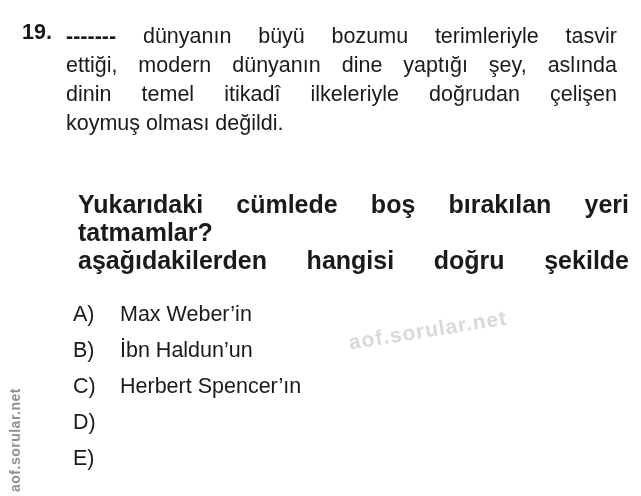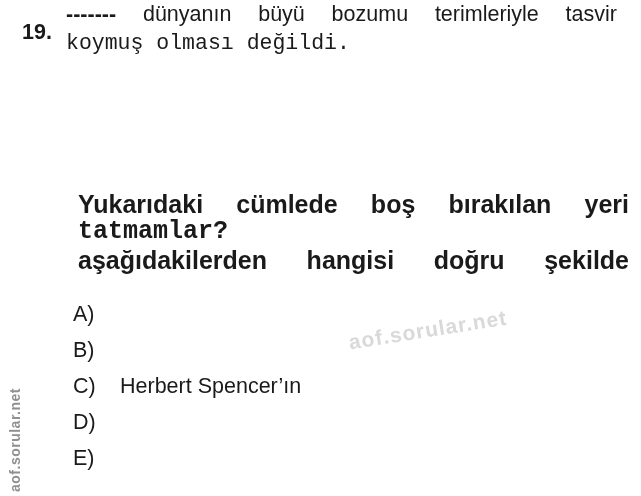--- a/index.html
+++ b/index.html
@@ -11,25 +11,25 @@
     position: relative;
     overflow: hidden;
   }
   .layer-text { position: relative; z-index: 2; }
 
   .qnum {
     position: absolute; left: 22px; top: 18px;
     font-weight: bold; font-size: 21.5px; line-height: 29px; text-align: right;
   }
   .qtext {
-    position: absolute; left: 66px; top: 0; width: 551px;
+    position: absolute; left: 66px; top: 22px; width: 551px;
     font-size: 21.5px; line-height: 29px;
   }
   .jline { text-align: justify; text-align-last: justify; }
-  .jline.last { text-align: justify; text-align-last: left; font-family: Liberation Mono, monospace; }
+  .jline.last { text-align: justify; text-align-last: left; }
   .blank { font-weight: bold; }
 
   .stem {
     position: absolute; left: 78px; top: 190px; width: 551px;
     font-weight: bold; font-size: 25px; line-height: 28px;
   }
 
   .options { position: absolute; left: 73px; top: 300px; }
   .option-row {
     display: flex; height: 36px; align-items: flex-start;
@@ -52,35 +52,39 @@
 </style>
 </head>
 <body style="color: rgb(26, 26, 26);">
 
 <div class="layer-text">
 
   <div class="qnum">19.</div>
 
   <div class="qtext">
     <div class="jline"><span class="blank">-------</span> <span>dünyanın büyü bozumu terimleriyle tasvir</span></div>
+    <div class="jline">ettiği, modern dünyanın dine yaptığı şey, aslında</div>
+    <div class="jline">dinin temel itikadî ilkeleriyle doğrudan çelişen</div>
     <div class="jline last">koymuş olması değildi.</div>
   </div>
 
   <div class="stem">
     <div class="jline">Yukarıdaki cümlede boş bırakılan yeri</div>
     <div class="jline last">tatmamlar?</div>
     <div class="jline">aşağıdakilerden hangisi doğru şekilde</div>
   </div>
 
   <div class="options">
     <div class="option-row">
       <span class="option-letter">A)</span>
+      <span class="option-text">Max Weber’in</span>
     </div>
     <div class="option-row">
       <span class="option-letter">B)</span>
+      <span class="option-text">İbn Haldun’un</span>
     </div>
     <div class="option-row">
       <span class="option-letter">C)</span>
       <span class="option-text">Herbert Spencer’ın</span>
     </div>
     <div class="option-row">
       <span class="option-letter">D)</span>
     </div>
     <div class="option-row">
       <span class="option-letter">E)</span>

